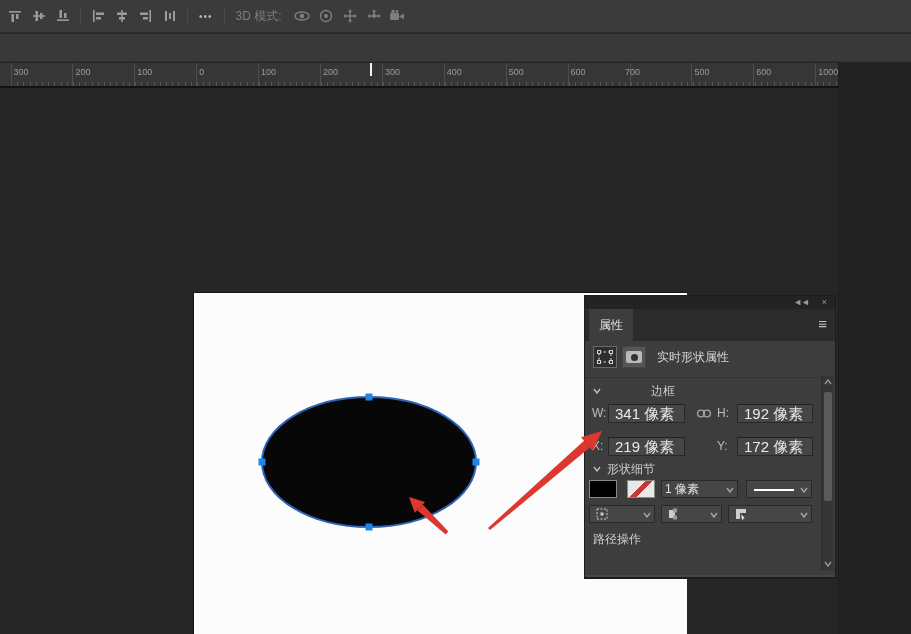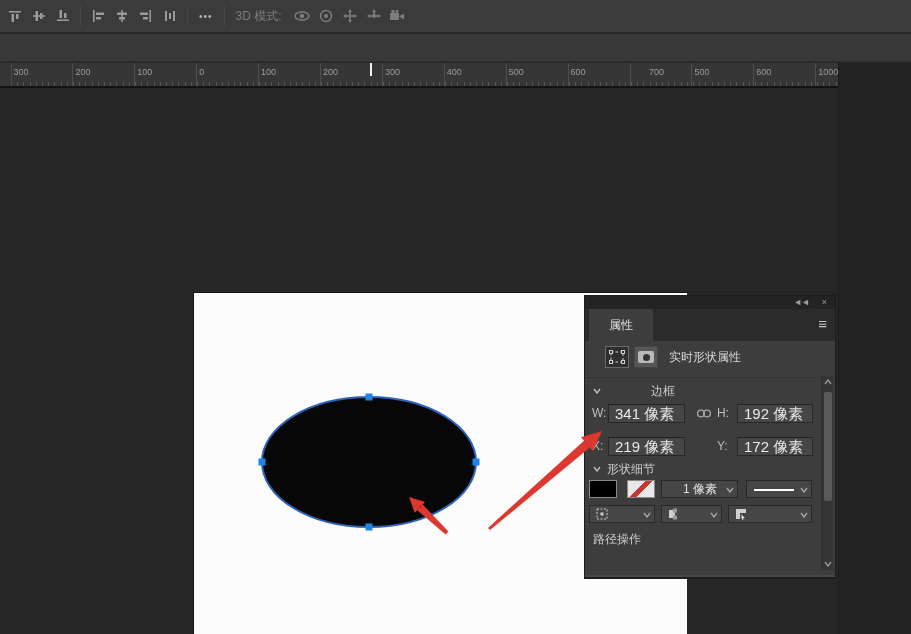--- a/index.html
+++ b/index.html
@@ -40,25 +40,25 @@
   .overlay{position:absolute;left:0;top:0;width:911px;height:634px;z-index:50;pointer-events:none;}
 
   
   .panel{position:absolute;left:585px;top:296px;width:250px;height:282px;background:#3d3d3d;
          z-index:20;box-shadow:0 0 0 1px #1d1d1d;}
   .panel-titlebar{position:absolute;left:0;top:0;width:250px;height:13px;background:#232323;}
   .panel-titlebar .tb-ico{position:absolute;top:0;color:#9a9a9a;font-size:9px;line-height:13px;}
   .collapse-ic{right:26px;letter-spacing:-1px;}
   .close-ic{right:8px;font-size:11px;}
   .panel-tabbar{position:absolute;left:0;top:13px;width:250px;height:32px;background:#2b2b2b;}
-  .panel-tab{position:absolute;left:4px;top:0;width:64px;height:32px;background:#3d3d3d;
+  .panel-tab{position:absolute;left:4px;top:0;width:44px;height:32px;background:#3d3d3d;
              color:#e2e2e2;font-size:12px;text-align:center;line-height:32px;}
   .menu-ic{position:absolute;right:8px;top:0;color:#c4c4c4;font-size:15px;line-height:30px;}
 
-  .shape-row{position:absolute;left:12px;top:50px;width:250px;height:23px;}
+  .shape-row{position:absolute;left:0;top:50px;width:250px;height:23px;}
   .sq-btn{position:absolute;top:0;width:24px;height:22px;display:flex;align-items:center;justify-content:center;}
   .btn-transform{left:8px;background:#2e2e2e;border:1px solid #6a6a6a;}
   .btn-mask{left:37px;background:#565656;border:1px solid #444;}
   .mask-shape{width:16px;height:12px;background:#b9b9b9;border-radius:2px;display:flex;align-items:center;justify-content:center;}
   .mask-shape i{width:7px;height:7px;background:#303030;border-radius:50%;}
   .shape-row .row-label{position:absolute;left:72px;top:0;line-height:22px;color:#d8d8d8;font-size:12px;}
 
   .divider{position:absolute;left:0;top:81px;width:250px;height:1px;background:#333;}
 
   .sec-head{position:absolute;left:8px;height:16px;display:flex;align-items:center;color:#cccccc;font-size:12px;}
@@ -71,21 +71,21 @@
   .row-wh{top:108px;} .row-xy{top:141px;}
   .link-ico{position:absolute;left:110px;width:18px;}
 
   .swatch{position:absolute;height:18px;top:184px;}
   .swatch-fill{left:4px;width:28px;background:#000;border:1px solid #8a8a8a;}
   .swatch-stroke{left:42px;width:28px;border:1px solid #8a8a8a;
       background:linear-gradient(135deg,#e8e8e8 42%,#c23a33 42%,#c23a33 58%,#e8e8e8 58%);}
   .dd{position:absolute;height:18px;background:#464646;border:1px solid #282828;color:#e0e0e0;
       font-size:12px;line-height:16px;display:flex;align-items:center;}
   .dd .chev{position:absolute;right:3px;top:6px;}
-  .dd-strokew{left:76px;top:184px;width:77px;padding-left:21px;}
+  .dd-strokew{left:76px;top:184px;width:77px;padding-left:3px;}
   .dd-stroketype{left:161px;top:184px;width:66px;}
   .stroke-line{position:absolute;left:7px;top:8px;width:40px;height:2px;background:#fff;}
   .dd-r2{top:209px;}
   .dd-align{left:4px;width:66px;} .dd-caps{left:76px;width:61px;} .dd-corner{left:143px;width:84px;}
   .dd-r2 .mini{margin-left:5px;}
 
   .scrollbar{position:absolute;left:236px;top:80px;width:12px;height:194px;background:#353535;
              border-left:1px solid #2e2e2e;}
   .sb-thumb{position:absolute;left:2px;top:16px;width:8px;height:109px;background:#5a5a5a;border-radius:2px;}
   .sb-chev{position:absolute;left:2px;}
@@ -206,21 +206,21 @@
       <div class="ruler-num" style="left: 323px;">200</div>
       <div class="ruler-major" style="left: 381.9px;"></div>
       <div class="ruler-num" style="left: 384.9px;">300</div>
       <div class="ruler-major" style="left: 443.8px;"></div>
       <div class="ruler-num" style="left: 446.8px;">400</div>
       <div class="ruler-major" style="left: 505.7px;"></div>
       <div class="ruler-num" style="left: 508.7px;">500</div>
       <div class="ruler-major" style="left: 567.6px;"></div>
       <div class="ruler-num" style="left: 570.6px;">600</div>
       <div class="ruler-major" style="left: 629.5px;"></div>
-      <div class="ruler-num" style="left: 629px; padding-left: 20px;">700</div>
+      <div class="ruler-num" style="left: 605px; padding-left: 20px;">700</div>
       <div class="ruler-major" style="left: 691.4px;"></div>
       <div class="ruler-num" style="left: 694.4px;">500</div>
       <div class="ruler-major" style="left: 753.3px;"></div>
       <div class="ruler-num" style="left: 756.3px;">600</div>
       <div class="ruler-major" style="left: 815.2px;"></div>
       <div class="ruler-num" style="left: 818.2px;">1000</div>
       <div class="ruler-major" style="left: 877.1px;"></div>
       <div class="ruler-num" style="left: 880.1px;">1100</div>
     </div>
 

